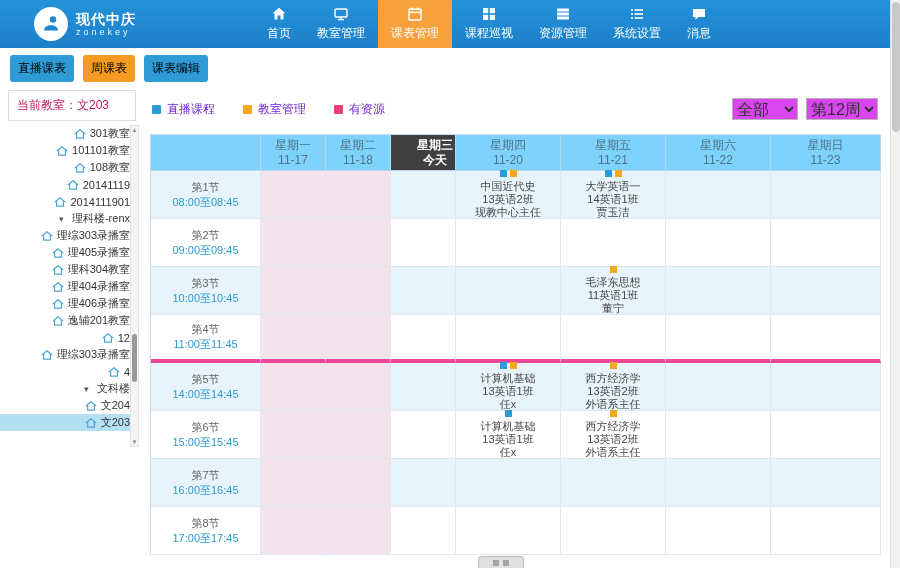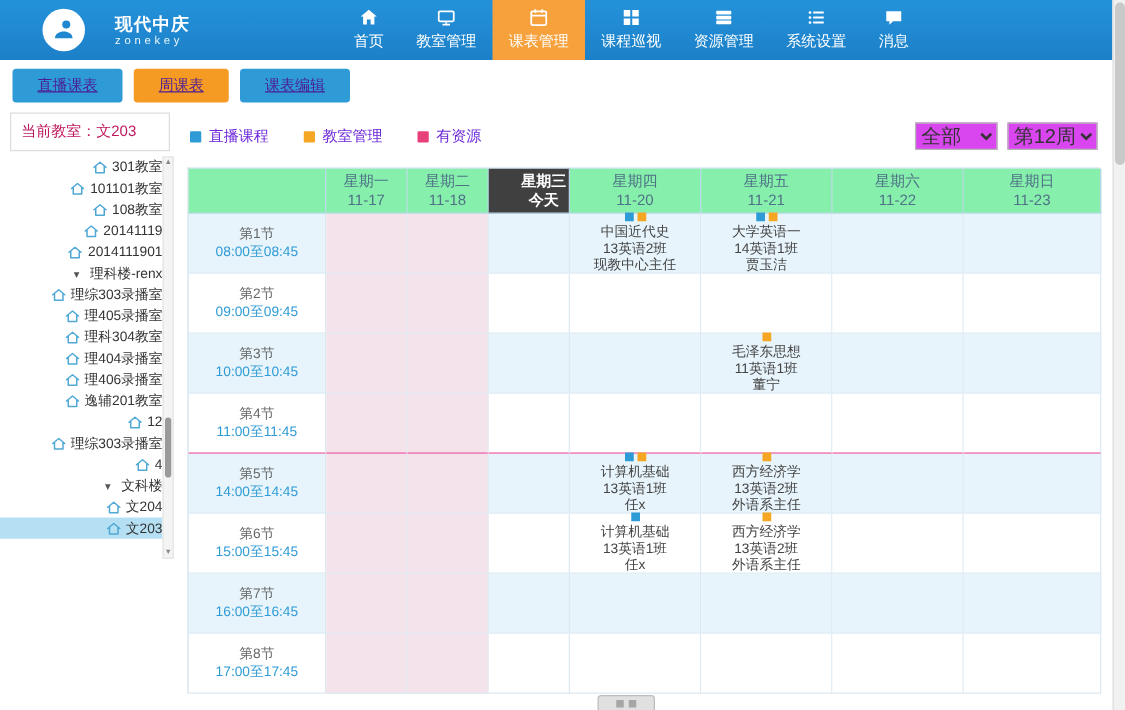--- a/index.html
+++ b/index.html
@@ -3,39 +3,39 @@
 <meta charset="utf-8">
 <style>
   * { margin:0; padding:0; box-sizing:border-box; }
   html,body { width:900px; height:568px; }
   body { font-family:"Liberation Sans", sans-serif; background:#fff; overflow:hidden; }
   .page { position:relative; width:900px; height:568px; background:#fff; overflow:hidden; }
 
   
   .navbar { position:absolute; left:0; top:0; width:890px; height:48px;
             background:linear-gradient(#2492da,#1c80c8); display:flex; align-items:center; }
-  .logo { display:flex; align-items:center; gap:24px; margin-left:34px; }
+  .logo { display:flex; align-items:center; gap:8px; margin-left:34px; }
   .logo-circle { width:34px; height:34px; border-radius:50%; background:#fff;
                  display:flex; align-items:center; justify-content:center; }
   .logo-circle svg { width:22px; height:22px; }
   .logo-title { color:#fff; font-size:14px; font-weight:bold; letter-spacing:1px; line-height:16px; }
   .logo-sub { color:#eaf6ff; font-size:9px; letter-spacing:3px; line-height:11px; }
   .nav-menu { display:flex; margin-left:118px; height:100%; }
   .nav-item { display:flex; flex-direction:column; align-items:center; justify-content:center;
               gap:3px; padding:16px 13px; height:100%; cursor:pointer; }
   .nav-item.active { background:#f6a13c; }
   .nav-icon { width:16px; height:16px; }
   .nav-icon svg { display:block; width:16px; height:16px; }
   .nav-label { color:#fff; font-size:12px; white-space:nowrap; }
 
   
   .subbar { position:absolute; left:0; top:48px; width:890px; height:40px; background:#fff;
             display:flex; align-items:center; padding-left:10px; gap:9px; }
-  .tb-btn { font-size:12px; color:#4c1d95; background:#2e9bd6; border:none; border-radius:3px;
-            padding:5px 20px; cursor:pointer; font-family:inherit;text-decoration:underline; }
+  .tb-btn { font-size:12px; color:#000000; background:#2e9bd6; border:none; border-radius:3px;
+            padding:5px 8px; cursor:pointer; font-family:inherit; }
   .tb-btn.active { background:#f59a23; }
 
   
   .sidebar { position:absolute; left:0; top:88px; width:148px; bottom:0; background:#fff; }
   .current-room { margin:2px 12px 0 8px; border:1px solid #ddd; padding:6px 8px;
                   font-size:12px; color:#be185d; background:#fff; white-space:nowrap; }
   .tree { position:absolute; left:0; top:37px; right:18px; bottom:4px; overflow:hidden; }
   .tree-item { display:flex; align-items:center; height:17px; gap:4px; color:#333;
                font-size:11px; cursor:pointer; padding-left:10px; white-space:nowrap;justify-content:flex-end; }
   .tree-item.lvl1 { padding-left:24px; }
@@ -56,30 +56,30 @@
   .legend-item { display:flex; align-items:center; gap:6px; font-size:12px; color:#6d28d9; }
   .legend-swatch { width:9px; height:9px; border-radius:1px; display:inline-block; }
   .filters { display:flex; align-items:center; gap:8px; }
   .filters select { height:22px; font-size:16px; border:1px solid #b5b5b5; background:#d946ef;
                     min-width:66px; font-family:inherit; color:#333; }
 
   
   .table { margin-top:12px; display:grid;
            grid-template-columns:110px 65px 65px 65px 105px 105px 105px 110px;
            border-top:1px solid #c9dbe8; border-left:1px solid #c9dbe8; }
-  .hcell { height:36px; background:#86efac; border-right:1px solid #b9d7ea; border-bottom:1px solid #b9d7ea;
+  .hcell { height:36px; background:#7dd3fc; border-right:1px solid #b9d7ea; border-bottom:1px solid #b9d7ea;
            display:flex; flex-direction:column; align-items:center; justify-content:center;
            font-size:12px; color:#4f7286; line-height:15px; }
   .hcell.today { background:#404040; color:#fff; font-weight:bold;padding-left:24px; }
   .bcell { height:48px; border-right:1px solid #dde9f1; border-bottom:1px solid #dde9f1;
            display:flex; flex-direction:column; align-items:center; justify-content:center;
            font-size:11px; line-height:13px; background:#fff; }
   .bcell.stripe { background:#e7f4fb; }
   .bcell.past { background:#f5e3ec; }
-  .bcell.divider { border-bottom:1px solid #ec4899; }
+  .bcell.divider { border-bottom:4px solid #ec4899; }
   .pname { color:#666; margin-bottom:2px; }
   .ptime { color:#2e9bd6; }
   .dcell { cursor:pointer; color:#444; }
   .markers { display:flex; gap:3px; margin-bottom:3px; }
   .marker { width:7px; height:7px; display:inline-block; }
   .lesson-line { text-align:center; }
 
   
   .bottom-widget { position:absolute; left:478px; top:556px; width:46px; height:14px;
                    background:#e0e0e0; border:1px solid #bdbdbd; border-radius:3px;

